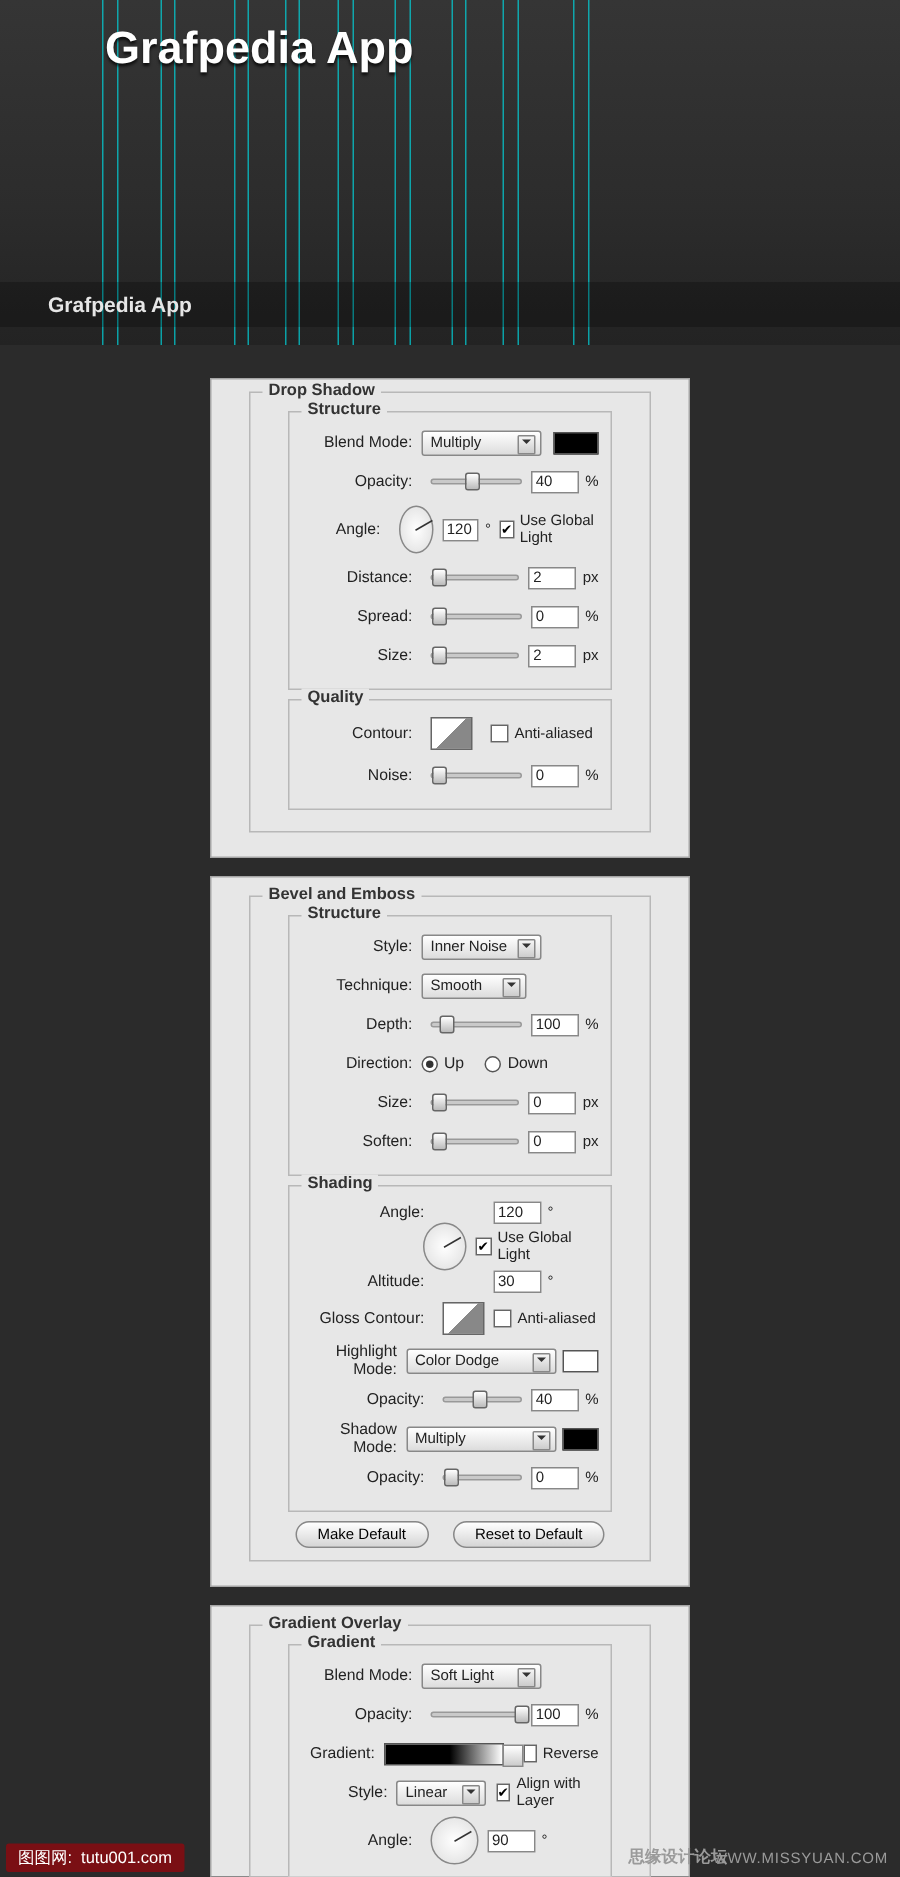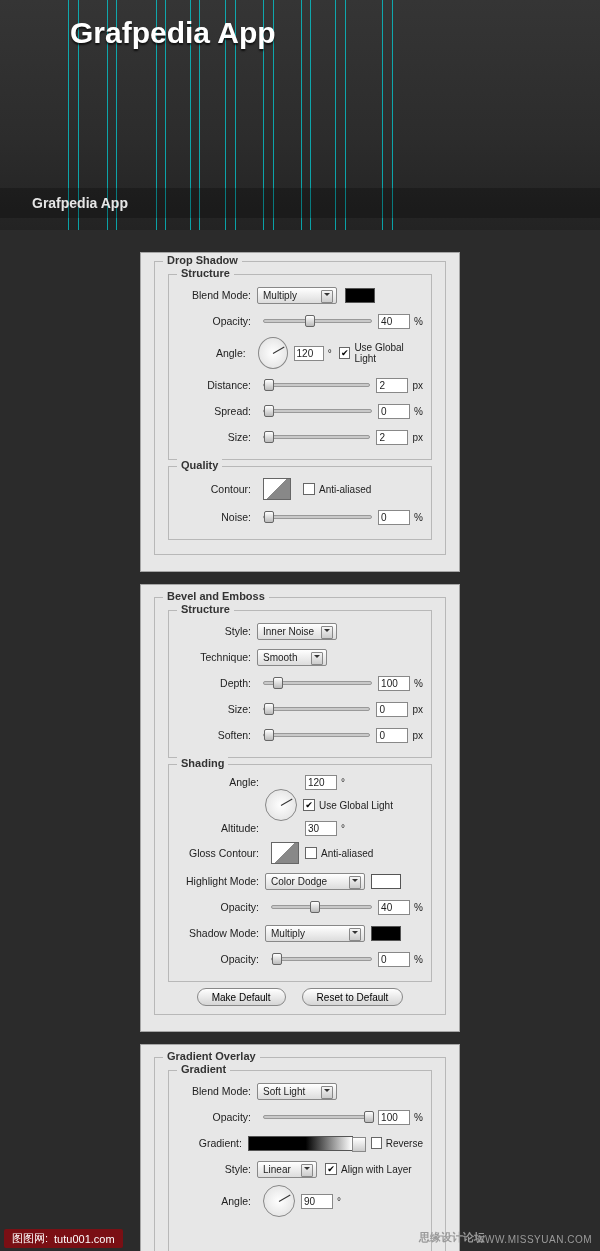--- a/index.html
+++ b/index.html
@@ -6,21 +6,21 @@
 body { width: 600px; height: 1251px; background: #2b2b2b; font-family: Arial, Helvetica, sans-serif; position: relative; overflow: hidden; }
 
 .header-area { height: 230px; background: linear-gradient(to bottom, #353535, #2c2c2c 60%, #232323); position: relative; }
 .guide-line { position: absolute; top: 0; height: 230px; width: 1px; background: #00d8e0; opacity: 0.7; }
 .hero-title { position: absolute; top: 16px; left: 70px; color: #fff; font-size: 30px; font-weight: bold; text-shadow: 0 2px 2px rgba(0,0,0,.7); }
 .subtitle-bar { position: absolute; top: 188px; left: 0; right: 0; height: 30px; background: rgba(0,0,0,.25); padding-left: 32px; display: flex; align-items: center; }
 .subtitle-bar span { color: #e6e6e6; font-size: 14px; font-weight: bold; }
 
 .panel-area { padding: 22px 0 0 0; display: flex; flex-direction: column; align-items: center; gap: 12px; }
 .ps-panel { width: 320px; background: #e7e7e7; border: 1px solid #a5a5a5; padding: 6px 8px 10px 8px; }
-.fieldset { border: 1px solid #b8b8b8; background: #e7e7e7; padding: 6px 8px 8px 8px; margin: 6px 5px; position: relative; }
+.fieldset { border: 1px solid #b8b8b8; background: #e7e7e7; padding: 6px 8px 8px 8px; margin: 6px 17px; position: relative; }
 .fieldset-legend { position: absolute; top: -8px; left: 8px; background: #e7e7e7; padding: 0 4px; font-size: 11px; font-weight: bold; color: #333; }
 .row { display: flex; align-items: center; height: 24px; margin: 2px 0; font-size: 10.5px; color: #222; }
 .row-label { width: 80px; text-align: right; padding-right: 6px; }
 .row-label-wide { width: 88px; text-align: right; padding-right: 6px; }
 
 .sel { height: 17px; background: linear-gradient(#fff,#dcdcdc); border: 1px solid #888; border-radius: 2px; display: flex; align-items: center; padding: 0 16px 0 5px; font-size: 10px; position: relative; min-width: 80px; }
 .sel::after { content: ""; position: absolute; right: 3px; top: 2px; width: 10px; height: 11px; background: linear-gradient(#f5f5f5,#ccc); border: 1px solid #888; border-radius: 1px; }
 .sel::before { content: ""; position: absolute; right: 6px; top: 5px; width: 0; height: 0; border-left: 3px solid transparent; border-right: 3px solid transparent; border-top: 3px solid #333; z-index: 2; }
 
 .swatch { width: 30px; height: 15px; border: 1px solid #555; }
@@ -180,20 +180,28 @@
         </div>
         <div class="row">
           <div class="row-label">Depth:</div>
           <div class="slider-track">
               <div class="slider-thumb" style="left:8%"></div>
             </div>
           <div class="num-input">100</div>
           <div class="unit">%</div>
         </div>
         <div class="row">
+          <div class="row-label">Direction:</div>
+          <div class="radio on"></div>
+          <span>Up</span>
+          <div style="width:14px"></div>
+          <div class="radio"></div>
+          <span>Down</span>
+        </div>
+        <div class="row">
           <div class="row-label">Size:</div>
           <div class="slider-track">
               <div class="slider-thumb" style="left:0"></div>
             </div>
           <div class="num-input">0</div>
           <div class="unit">px</div>
         </div>
         <div class="row">
           <div class="row-label">Soften:</div>
           <div class="slider-track">

